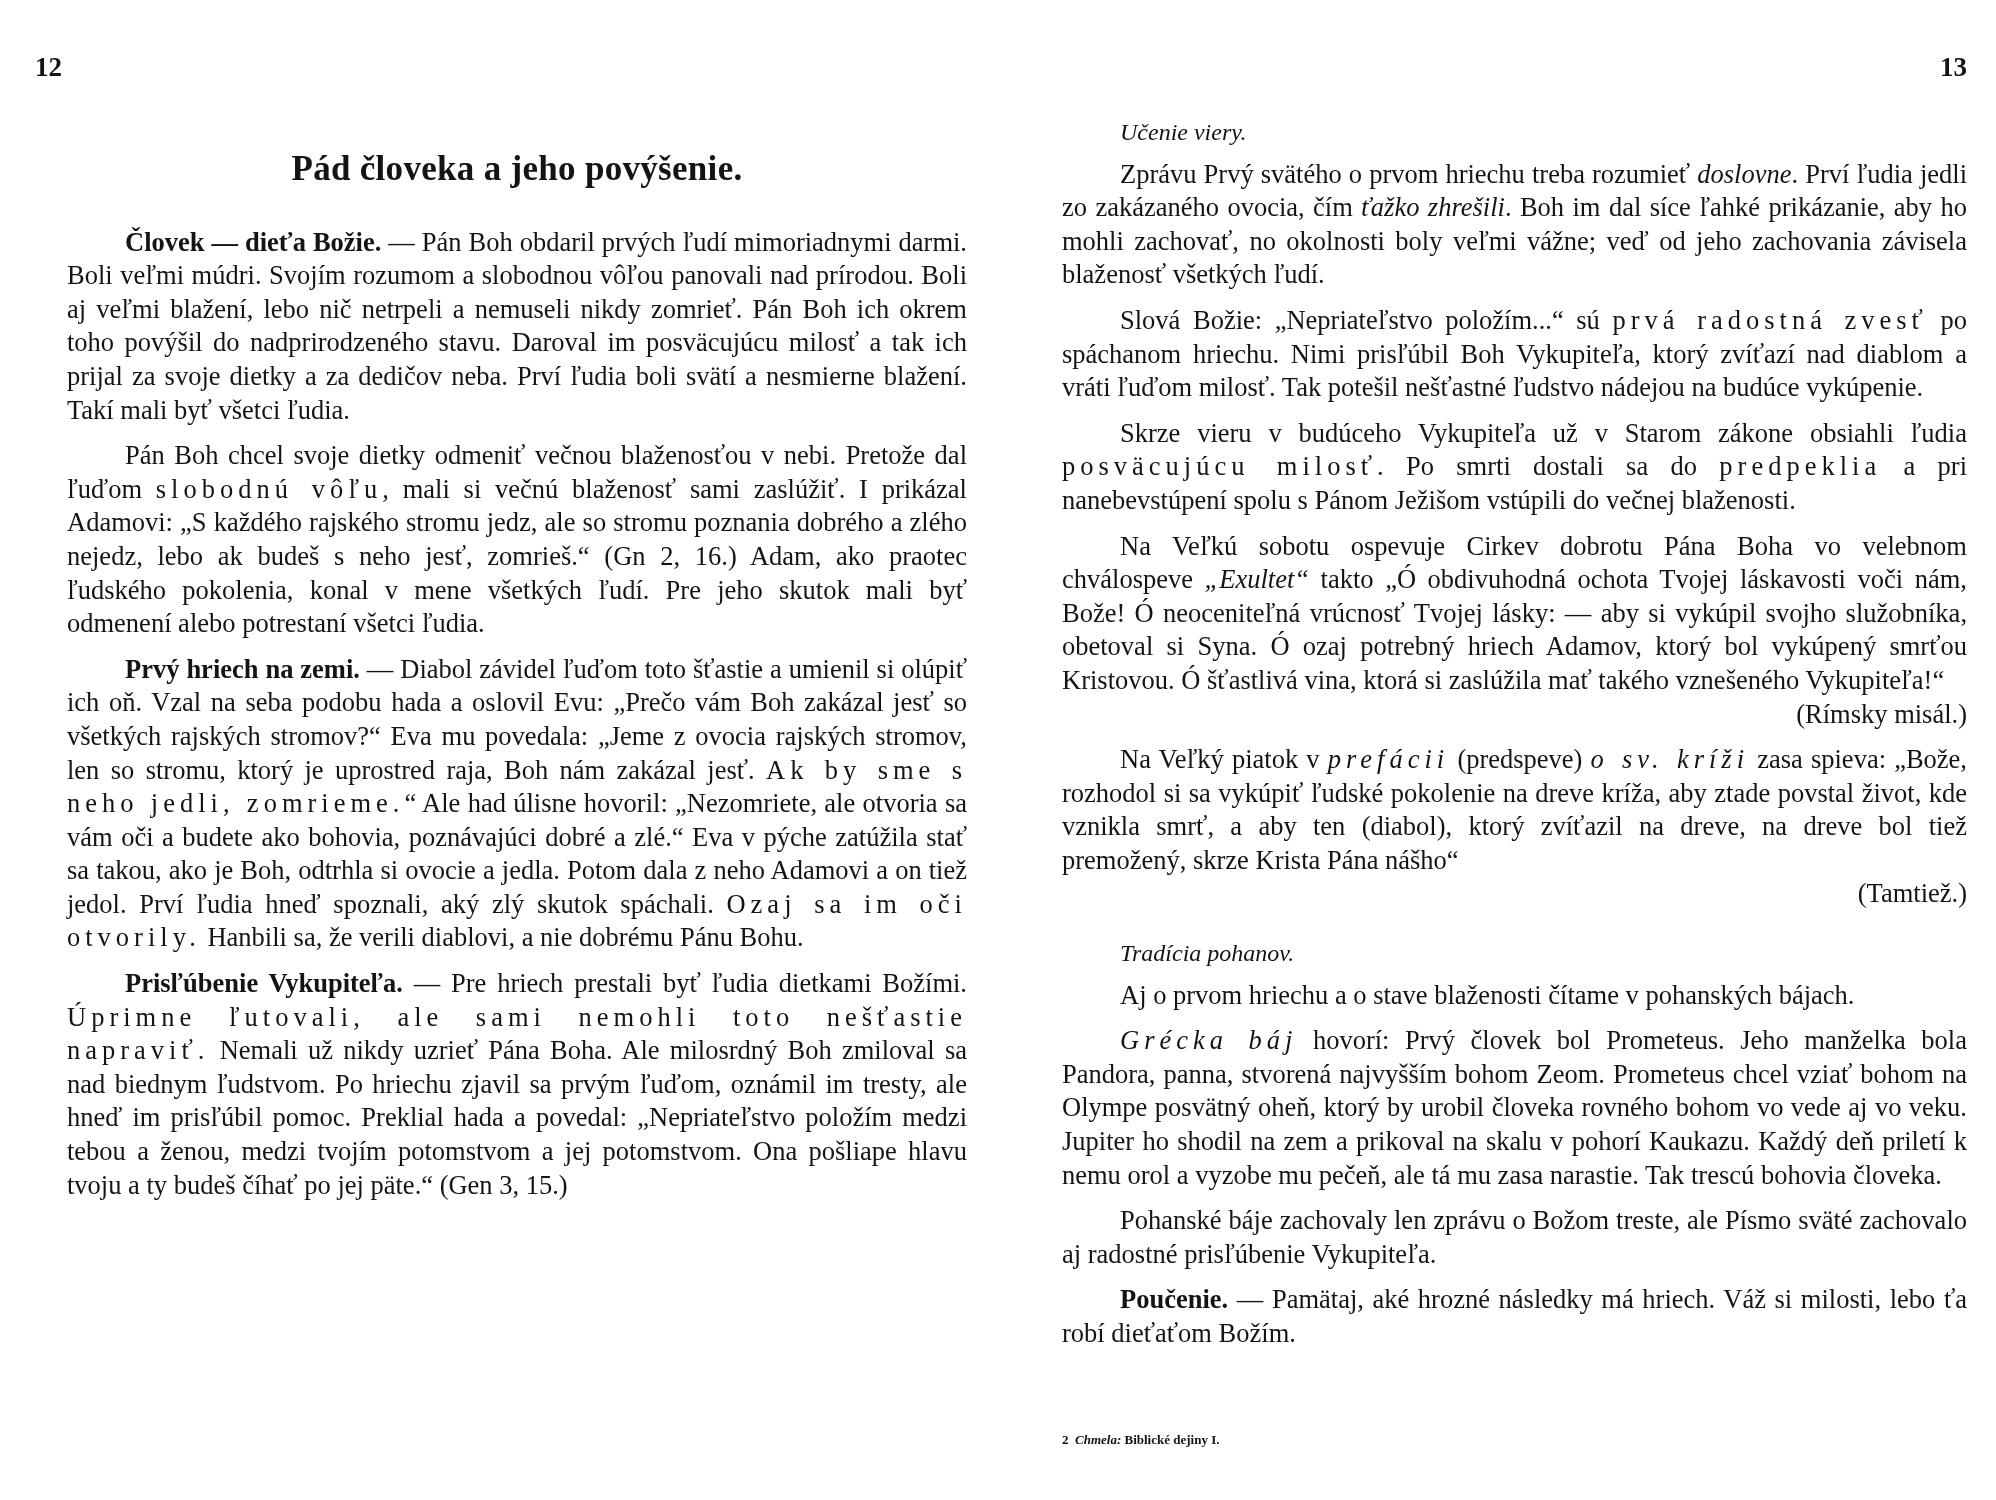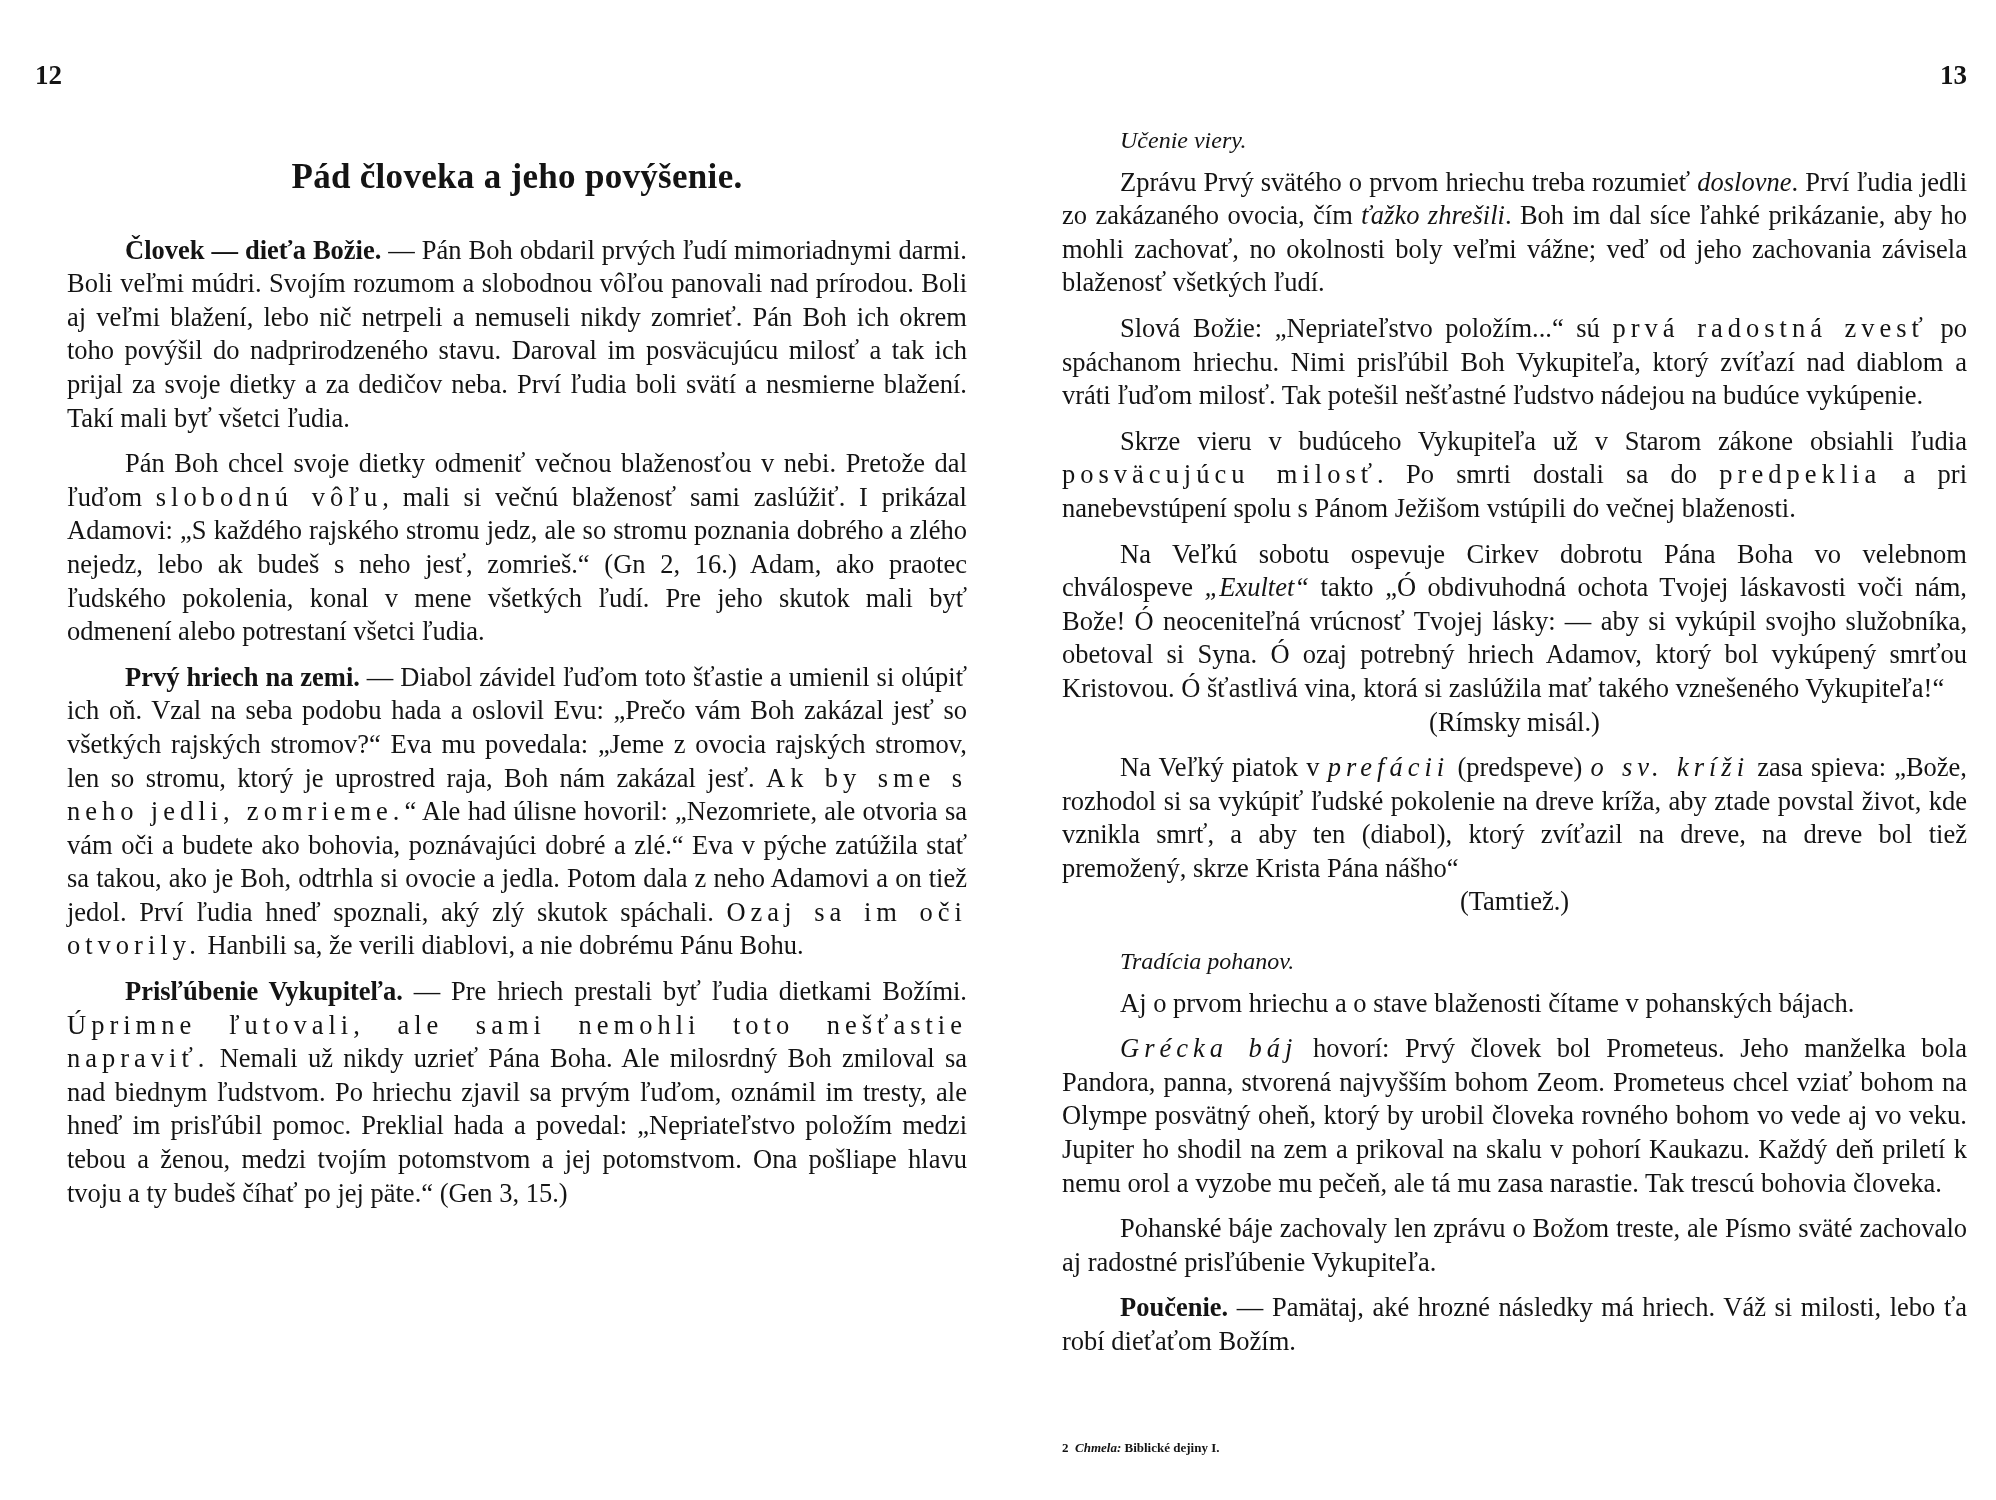--- a/index.html
+++ b/index.html
@@ -1,34 +1,34 @@
 <!DOCTYPE html>
 <html><head>
 <meta charset="utf-8">
 <style>
   html, body { margin:0; padding:0; background:#ffffff; }
   body { width:1996px; height:1500px; position:relative; overflow:hidden;
          font-family:"Liberation Serif","DejaVu Serif",serif; color:#141414; }
-  .page { position:absolute; top:8px; height:1304px; }
+  .page { position:absolute; top:0; height:1304px; }
   #left-page { left:0; width:990px; }
   #right-page { left:1000px; width:996px; }
   .pnum { position:absolute; top:52px; font-weight:bold; font-size:27px; }
   #left-page .pnum { left:35px; }
   #right-page .pnum { left:940px; }
   .col { position:absolute; text-align:justify; font-size:26.5px; line-height:33.6px; }
   #left-page .col { left:35px; width:900px; top:120px;margin-left:32px; }
   #right-page .col { left:62px; width:905px; top:116px; }
   .title { text-align:center; font-weight:bold; font-size:35px; margin:32px 0 40px 0; letter-spacing:0.3px; }
   p { margin:0 0 12px 0; text-indent:58px; }
   .sec { font-style:italic; font-size:24px; margin:0 0 8px 58px; text-indent:0; }
   .sec.gap { margin-top:26px; }
   .sp { letter-spacing:5px; }
   .b { font-weight:bold; }
   .i { font-style:italic; }
-  .cite-right { display:block; text-align:center; text-indent:0; }
+  .cite-right { display:block; text-align:right; text-indent:0; }
   .footnote { position:absolute; left:62px; top:1432px; font-size:13px; font-weight:bold; }
   .footnote .i { font-style:italic; }
 </style>
 </head>
 <body>
 
 <div class="page" id="left-page">
   <div class="pnum">12</div>
   <div class="col">
     <div class="title">Pád človeka a jeho povýšenie.</div>

